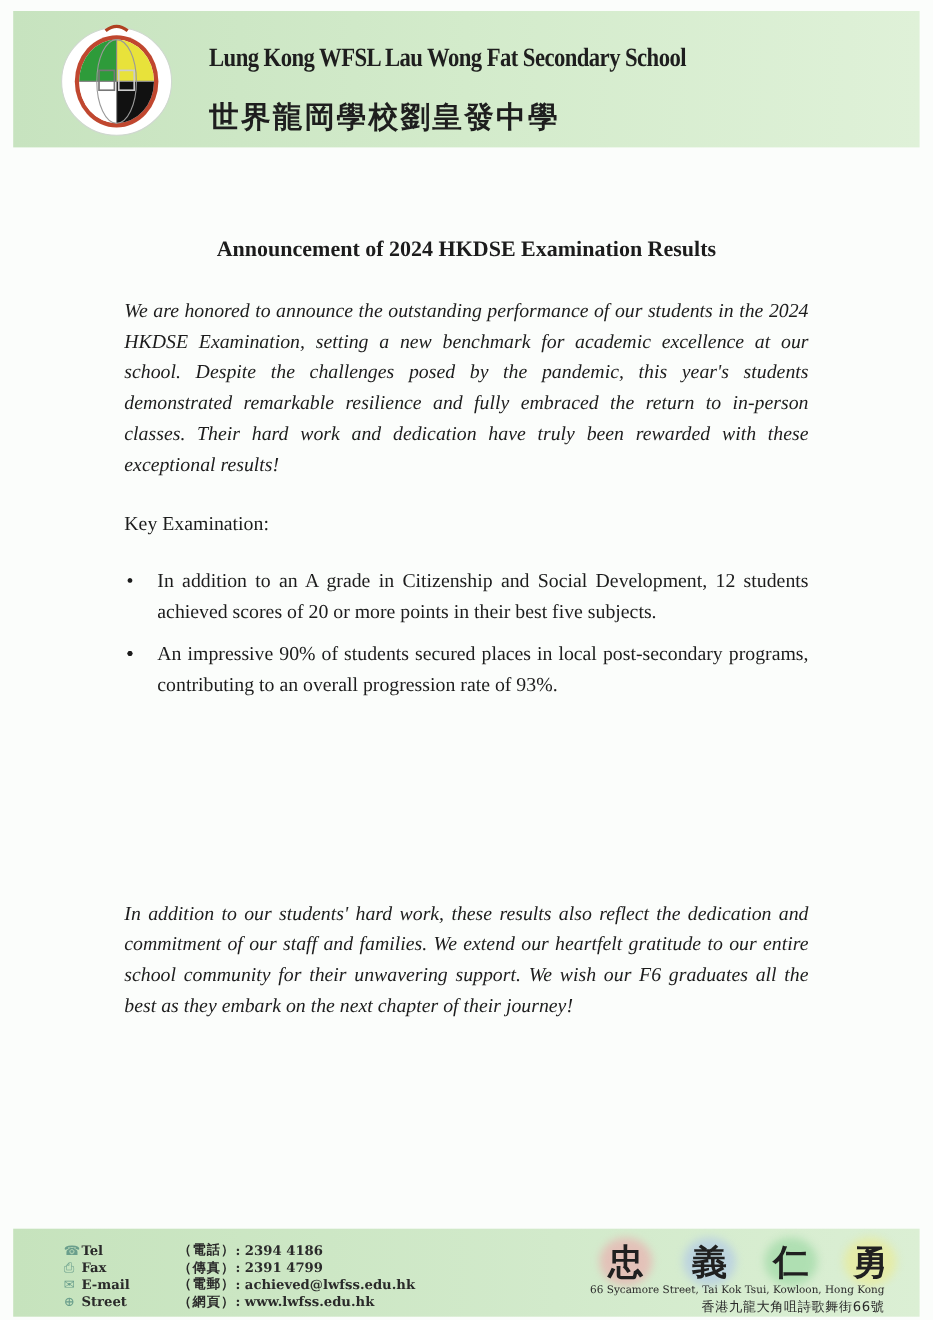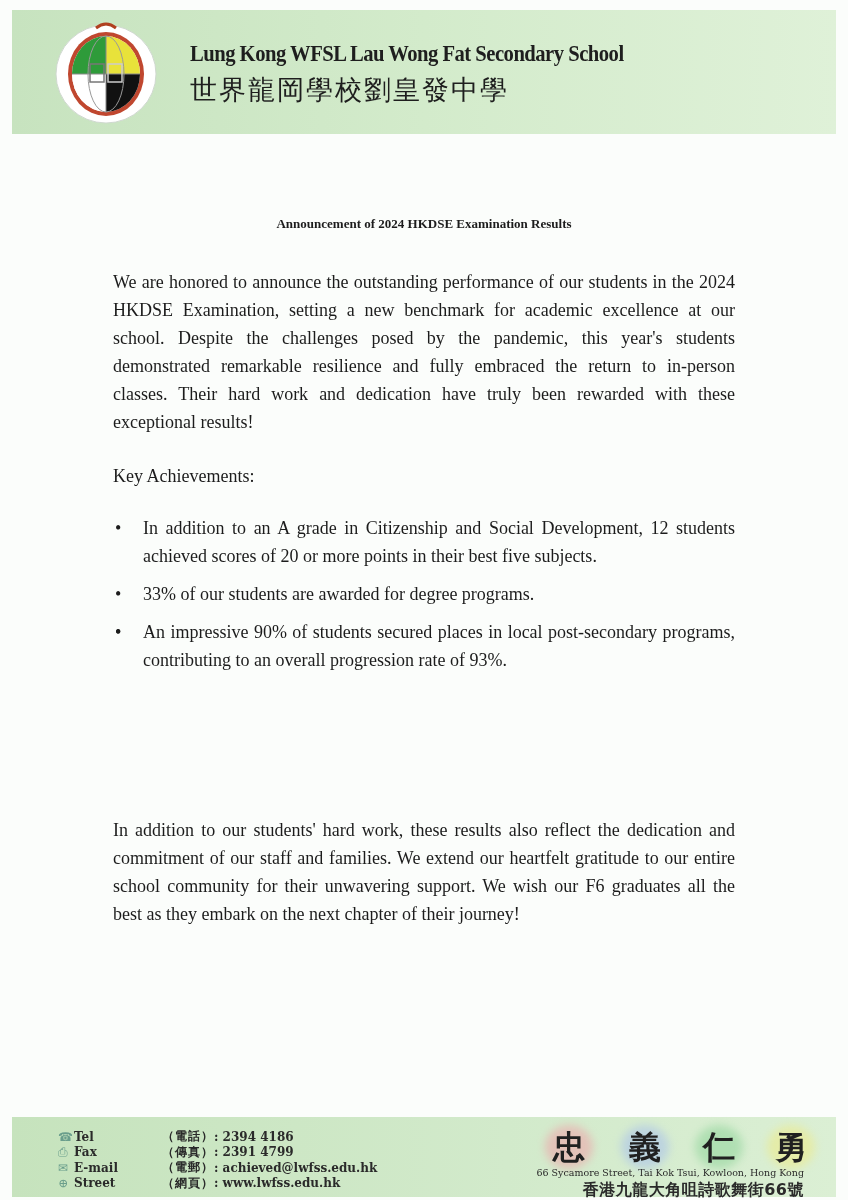--- a/index.html
+++ b/index.html
@@ -11,50 +11,50 @@
       position: absolute; left: 12px; top: 10px; width: 824px; height: 124px;
       background: linear-gradient(90deg, #c7e3bf 0%, #d3ebcb 50%, #dff1d8 100%);
     }
     .logo { position: absolute; left: 40px; top: 8px; width: 108px; height: 108px; }
     .school-en {
       position: absolute; left: 178px; top: 30px; font-family: "Liberation Serif", serif;
       font-weight: bold; font-size: 24px; letter-spacing: -0.6px; color: #1e1e1e; transform: scaleX(0.86); transform-origin: left center;
       white-space: nowrap;
     }
     .school-zh {
-      position: absolute; left: 178px; top: 62px; font-family: "DejaVu Sans", sans-serif;
-      font-weight: normal; font-size: 27px; letter-spacing: 2px; color: #1e1e1e; white-space: nowrap;
+      position: absolute; left: 178px; top: 78px; font-family: "DejaVu Sans", sans-serif;
+      font-weight: bold; font-size: 27px; letter-spacing: 2px; color: #1e1e1e; white-space: nowrap;
     }
     .content { position: absolute; left: 113px; width: 622px; }
     .title {
       position: absolute; left: 0; width: 848px; top: 216px; text-align: center;
-      font-weight: bold; font-size: 13px;
+      font-weight: bold; font-size: 20px;
     }
-    .para { font-size: 18px; line-height: 28px; text-align: justify; margin: 0; }
+    .para { font-size: 18px; line-height: 28px; text-align: justify; margin: 0; font-style: italic; }
     .p1 { top: 268px; }
     .key { top: 466px; font-size: 18px; }
     .bullets { top: 514px; left: 113px; width: 622px; list-style: none; padding: 0; margin: 0; position: absolute; }
     .bullets li { position: relative; padding-left: 30px; font-size: 18px; line-height: 28px; text-align: justify; margin-bottom: 10px; }
     .bullets li .dot { position: absolute; left: 2px; top: 0; }
     .p2 { top: 816px; }
     .footer {
       position: absolute; left: 12px; top: 1117px; width: 824px; height: 80px;
       background: linear-gradient(90deg, #c6e3bd 0%, #d2eacb 60%, #dbefd4 100%);
     }
     .contact { position: absolute; left: 46px; top: 12px; font-family: "DejaVu Serif", serif; font-weight: bold; font-size: 12px; color: #2a2a2a; }
     .crow { display: flex; align-items: center; height: 15.5px; }
     .cicon { width: 16px; color: #6a9e8c; font-size: 12px; font-weight: normal; }
     .clabel { width: 62px; }
     .czh { width: 78px; letter-spacing: 1px; text-align: right; }
     .motto { position: absolute; left: 535px; top: 6px; width: 270px; height: 44px; }
     .mchar { position: absolute; top: 4px; width: 44px; height: 40px; font-family: "DejaVu Serif", serif; font-size: 32px; font-weight: bold; text-align: center; line-height: 40px; color: #202020; }
     .mchar .blob { position: absolute; left: -2px; top: -2px; width: 48px; height: 44px; border-radius: 50%; filter: blur(4px); opacity: 0.55; z-index: 0; }
     .mchar span.t { position: relative; z-index: 1; }
     .addr-en { position: absolute; right: 32px; top: 50px; font-family: "DejaVu Serif", serif; font-weight: normal; font-size: 9.5px; color: #2a2a2a; white-space: nowrap; }
-    .addr-zh { position: absolute; right: 32px; top: 63px; font-family: "DejaVu Sans", sans-serif; font-weight: bold; font-size: 16px; color: #2a2a2a; white-space: nowrap; letter-spacing: 0.5px; }
+    .addr-zh { position: absolute; right: 32px; top: 63px; font-family: "DejaVu Sans", sans-serif; font-weight: normal; font-size: 12px; color: #2a2a2a; white-space: nowrap; letter-spacing: 0.5px; }
   </style>
 </head>
 <body>
 
 <div class="header">
   <svg class="logo" viewBox="0 0 108 108">
     <ellipse cx="54" cy="56" rx="50" ry="49" fill="#ffffff" stroke="#cfd8cf" stroke-width="1"></ellipse>
     <ellipse cx="54" cy="56" rx="38" ry="42" fill="#c0472f"></ellipse>
     <ellipse cx="54" cy="56" rx="34" ry="38" fill="#ffffff"></ellipse>
     <path d="M54 18 A34 38 0 0 0 20 56 L54 56 Z" fill="#2e9b3a"></path>
@@ -69,25 +69,25 @@
     <path d="M44 10 q10 -8 20 0" fill="none" stroke="#b04020" stroke-width="3"></path>
   </svg>
   <div class="school-en">Lung Kong WFSL Lau Wong Fat Secondary School</div>
   <div class="school-zh">世界龍岡學校劉皇發中學</div>
 </div>
 
 <div class="title">Announcement of 2024 HKDSE Examination Results</div>
 
 <p class="content para p1">We are honored to announce the outstanding performance of our students in the 2024 HKDSE Examination, setting a new benchmark for academic excellence at our school. Despite the challenges posed by the pandemic, this year's students demonstrated remarkable resilience and fully embraced the return to in-person classes. Their hard work and dedication have truly been rewarded with these exceptional results!</p>
 
-<div class="content key">Key Achievements:</div>
+<div class="content key">Key Examination:</div>
 
 <ul class="bullets">
   <li><span class="dot">•</span><span>In addition to an A grade in Citizenship and Social Development, 12 students achieved scores of 20 or more points in their best five subjects.</span></li>
-  <li><span class="dot">•</span><span>33% of our students are awarded for degree programs.</span></li>
+  <li><span class="dot">•</span></li>
   <li><span class="dot">•</span></li>
   <li><span class="dot">•</span><span>An impressive 90% of students secured places in local post-secondary programs, contributing to an overall progression rate of 93%.</span></li>
 </ul>
 
 <p class="content para p2">In addition to our students' hard work, these results also reflect the dedication and commitment of our staff and families. We extend our heartfelt gratitude to our entire school community for their unwavering support. We wish our F6 graduates all the best as they embark on the next chapter of their journey!</p>
 
 <div class="footer">
   <div class="contact">
     <div class="crow">
       <span class="cicon">☎</span>

